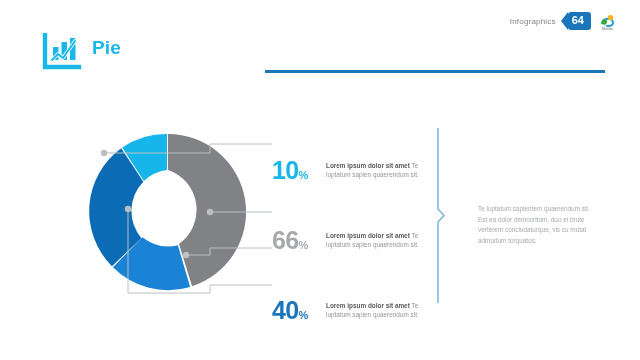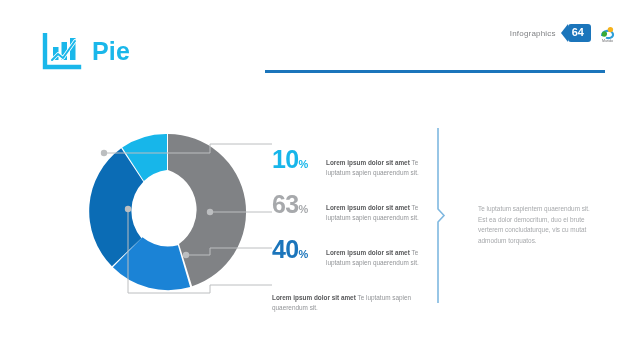--- a/index.html
+++ b/index.html
@@ -7,46 +7,46 @@
     width:640px;height:360px;background:#ffffff;overflow:hidden;position:relative;
     font-family:"Liberation Sans","DejaVu Sans",sans-serif;
     -webkit-font-smoothing:antialiased;
   }
   .page{position:absolute;inset:0;}
 
   
   .hdr-logo{position:absolute;left:42px;top:33px;width:40px;height:38px;}
   .hdr-title{
     position:absolute;left:92px;top:37px;
-    font-size:25px;font-weight:bold;color:#1ab7ea;letter-spacing:.2px;
+    font-size:19px;font-weight:bold;color:#1ab7ea;letter-spacing:.2px;
   }
   .hdr-rule{
     position:absolute;left:265px;top:70px;width:340px;height:3px;background:#1b75bb;
   }
-  .topbar{position:absolute;right:24px;top:24px;height:18px;display:flex;align-items:center;gap:5px;}
+  .topbar{position:absolute;right:24px;top:12px;height:18px;display:flex;align-items:center;gap:5px;}
   .topbar-label{font-size:8px;color:#808285;letter-spacing:.2px;}
   .badge-wrap{display:flex;}
   .badge-chev{
     width:0;height:0;border-top:9px solid transparent;border-bottom:9px solid transparent;
     border-right:7px solid #1b75bb;
   }
   .badge-num{
     background:#1b75bb;color:#ffffff;font-size:11px;font-weight:bold;
     padding:1px 7px 2px 4px;border-radius:3px;line-height:14px;
   }
   .brandmark{width:17px;height:17px;position:relative;margin-left:3px;}
   .brand-cap{font-size:3.6px;color:#6d6e71;position:absolute;left:0;bottom:-1px;width:100%;text-align:center;white-space:nowrap;}
 
   
   .donut{position:absolute;left:66px;top:110px;width:204px;height:204px;}
   .leaders{position:absolute;left:60px;top:110px;width:230px;height:215px;}
 
   
   .legend{position:absolute;left:272px;top:132px;width:152px;}
-  .legend-row{position:relative;height:45px;display:flex;align-items:flex-end;}
+  .legend-row{position:relative;height:45px;display:flex;align-items:flex-start;margin-top:25px;}
   .pct{
     font-size:25px;font-weight:bold;line-height:26px;letter-spacing:-.6px;
     width:54px;flex:0 0 54px;white-space:nowrap;
   }
   .pct .sym{font-size:11px;font-weight:bold;letter-spacing:0;}
   .ltext{font-size:6.4px;line-height:9.3px;color:#939598;padding-top:4px;}
   .ltext b{color:#58595b;font-weight:bold;}
 
   
   .brace{position:absolute;left:436px;top:128px;width:10px;height:175px;}
@@ -132,21 +132,21 @@
         <span>10</span><span class="sym">%</span>
       </div>
       <div class="ltext">
         <b>Lorem ipsum dolor sit amet</b>
         <span>Te luptatum sapien quaerendum sit.</span>
       </div>
     </div>
 
     <div class="legend-row">
       <div class="pct" style="color:#a7a9ac">
-        <span>63</span><span class="sym">%</span>
+        <span>66</span><span class="sym">%</span>
       </div>
       <div class="ltext">
         <b>Lorem ipsum dolor sit amet</b>
         <span>Te luptatum sapien quaerendum sit.</span>
       </div>
     </div>
 
     <div class="legend-row">
       <div class="pct" style="color:#1b75bb">
         <span>40</span><span class="sym">%</span>

